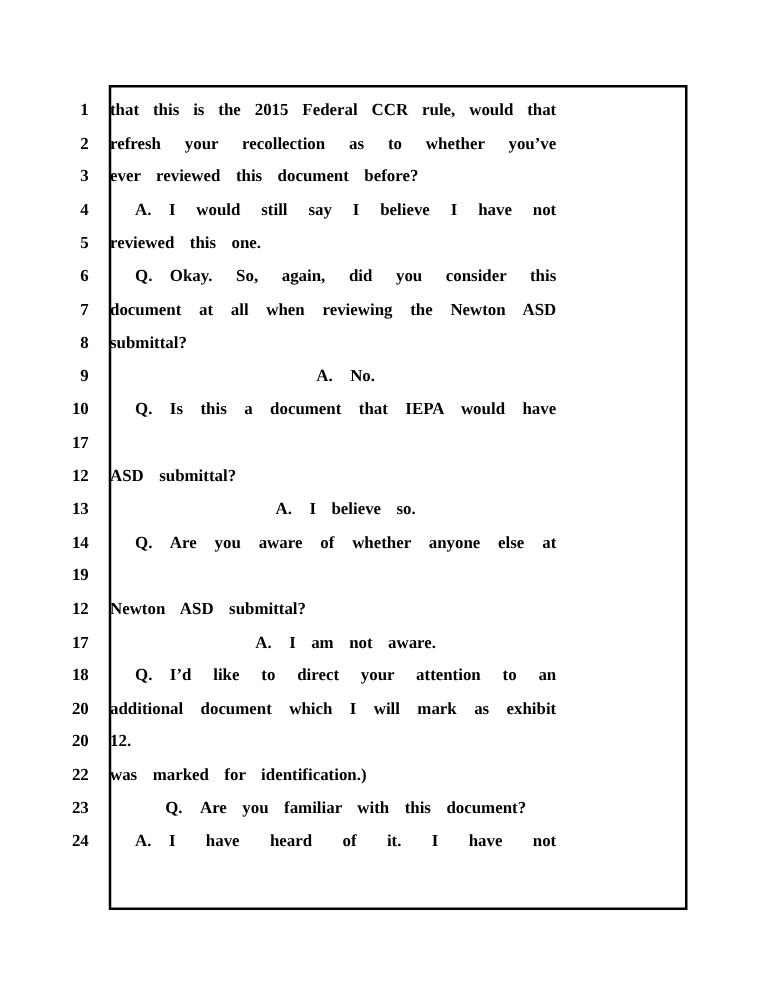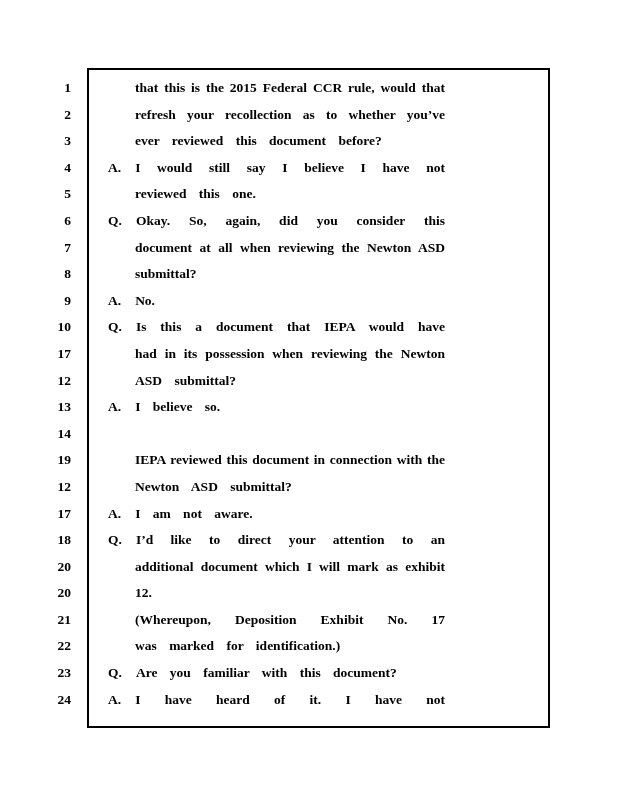--- a/index.html
+++ b/index.html
@@ -45,32 +45,31 @@
     font-size: 13.5px;
     flex: none;
   }
   .txt {
     margin-left: 17px;
     width: 357px;
     flex: none;
     font-size: 13.5px;
     box-sizing: border-box;
     white-space: normal;
-    padding-left: 47px;
   }
   
   .txt.full {
     text-align: justify;
     text-align-last: justify;
   }
   
   .txt.wide {
     word-spacing: 9px;
   }
-  .ind-qa { padding-left: 20px; }
+  .ind-qa { padding-left: 20px; text-align: center; }
   .ind-paren { padding-left: 47px; }
   .speaker { margin-right: 14px; }
 </style>
 </head>
 <body>
 
 <div class="page" style="background: rgb(255, 255, 255); color: rgb(0, 0, 0);">
   <div class="box" style="border-color: rgb(0, 0, 0);"></div>
   <div class="lines">
       <div class="row">
@@ -108,36 +107,35 @@
       <div class="row">
         <div class="num">9</div>
         <div class="txt wide ind-qa"><span class="speaker">A.</span>No.</div>
       </div>
       <div class="row">
         <div class="num">10</div>
         <div class="txt full ind-qa"><span class="speaker">Q.</span>Is this a document that IEPA would have</div>
       </div>
       <div class="row">
         <div class="num">17</div>
-        <div class="txt full">had in its possession when reviewing the Newton</div>
       </div>
       <div class="row">
         <div class="num">12</div>
         <div class="txt wide">ASD submittal?</div>
       </div>
       <div class="row">
         <div class="num">13</div>
         <div class="txt wide ind-qa"><span class="speaker">A.</span>I believe so.</div>
       </div>
       <div class="row">
         <div class="num">14</div>
+        <div class="txt full ind-qa"><span class="speaker">Q.</span>Are you aware of whether anyone else at</div>
       </div>
       <div class="row">
         <div class="num">19</div>
-        <div class="txt full">IEPA reviewed this document in connection with the</div>
       </div>
       <div class="row">
         <div class="num">12</div>
         <div class="txt wide">Newton ASD submittal?</div>
       </div>
       <div class="row">
         <div class="num">17</div>
         <div class="txt wide ind-qa"><span class="speaker">A.</span>I am not aware.</div>
       </div>
       <div class="row">
@@ -146,24 +144,20 @@
       </div>
       <div class="row">
         <div class="num">20</div>
         <div class="txt full">additional document which I will mark as exhibit</div>
       </div>
       <div class="row">
         <div class="num">20</div>
         <div class="txt wide">12.</div>
       </div>
       <div class="row">
-        <div class="num">21</div>
-        <div class="txt full ind-paren">(Whereupon, Deposition Exhibit No. 17</div>
-      </div>
-      <div class="row">
         <div class="num">22</div>
         <div class="txt wide">was marked for identification.)</div>
       </div>
       <div class="row">
         <div class="num">23</div>
         <div class="txt wide ind-qa"><span class="speaker">Q.</span>Are you familiar with this document?</div>
       </div>
       <div class="row">
         <div class="num">24</div>
         <div class="txt full ind-qa"><span class="speaker">A.</span>I have heard of it. I have not</div>

